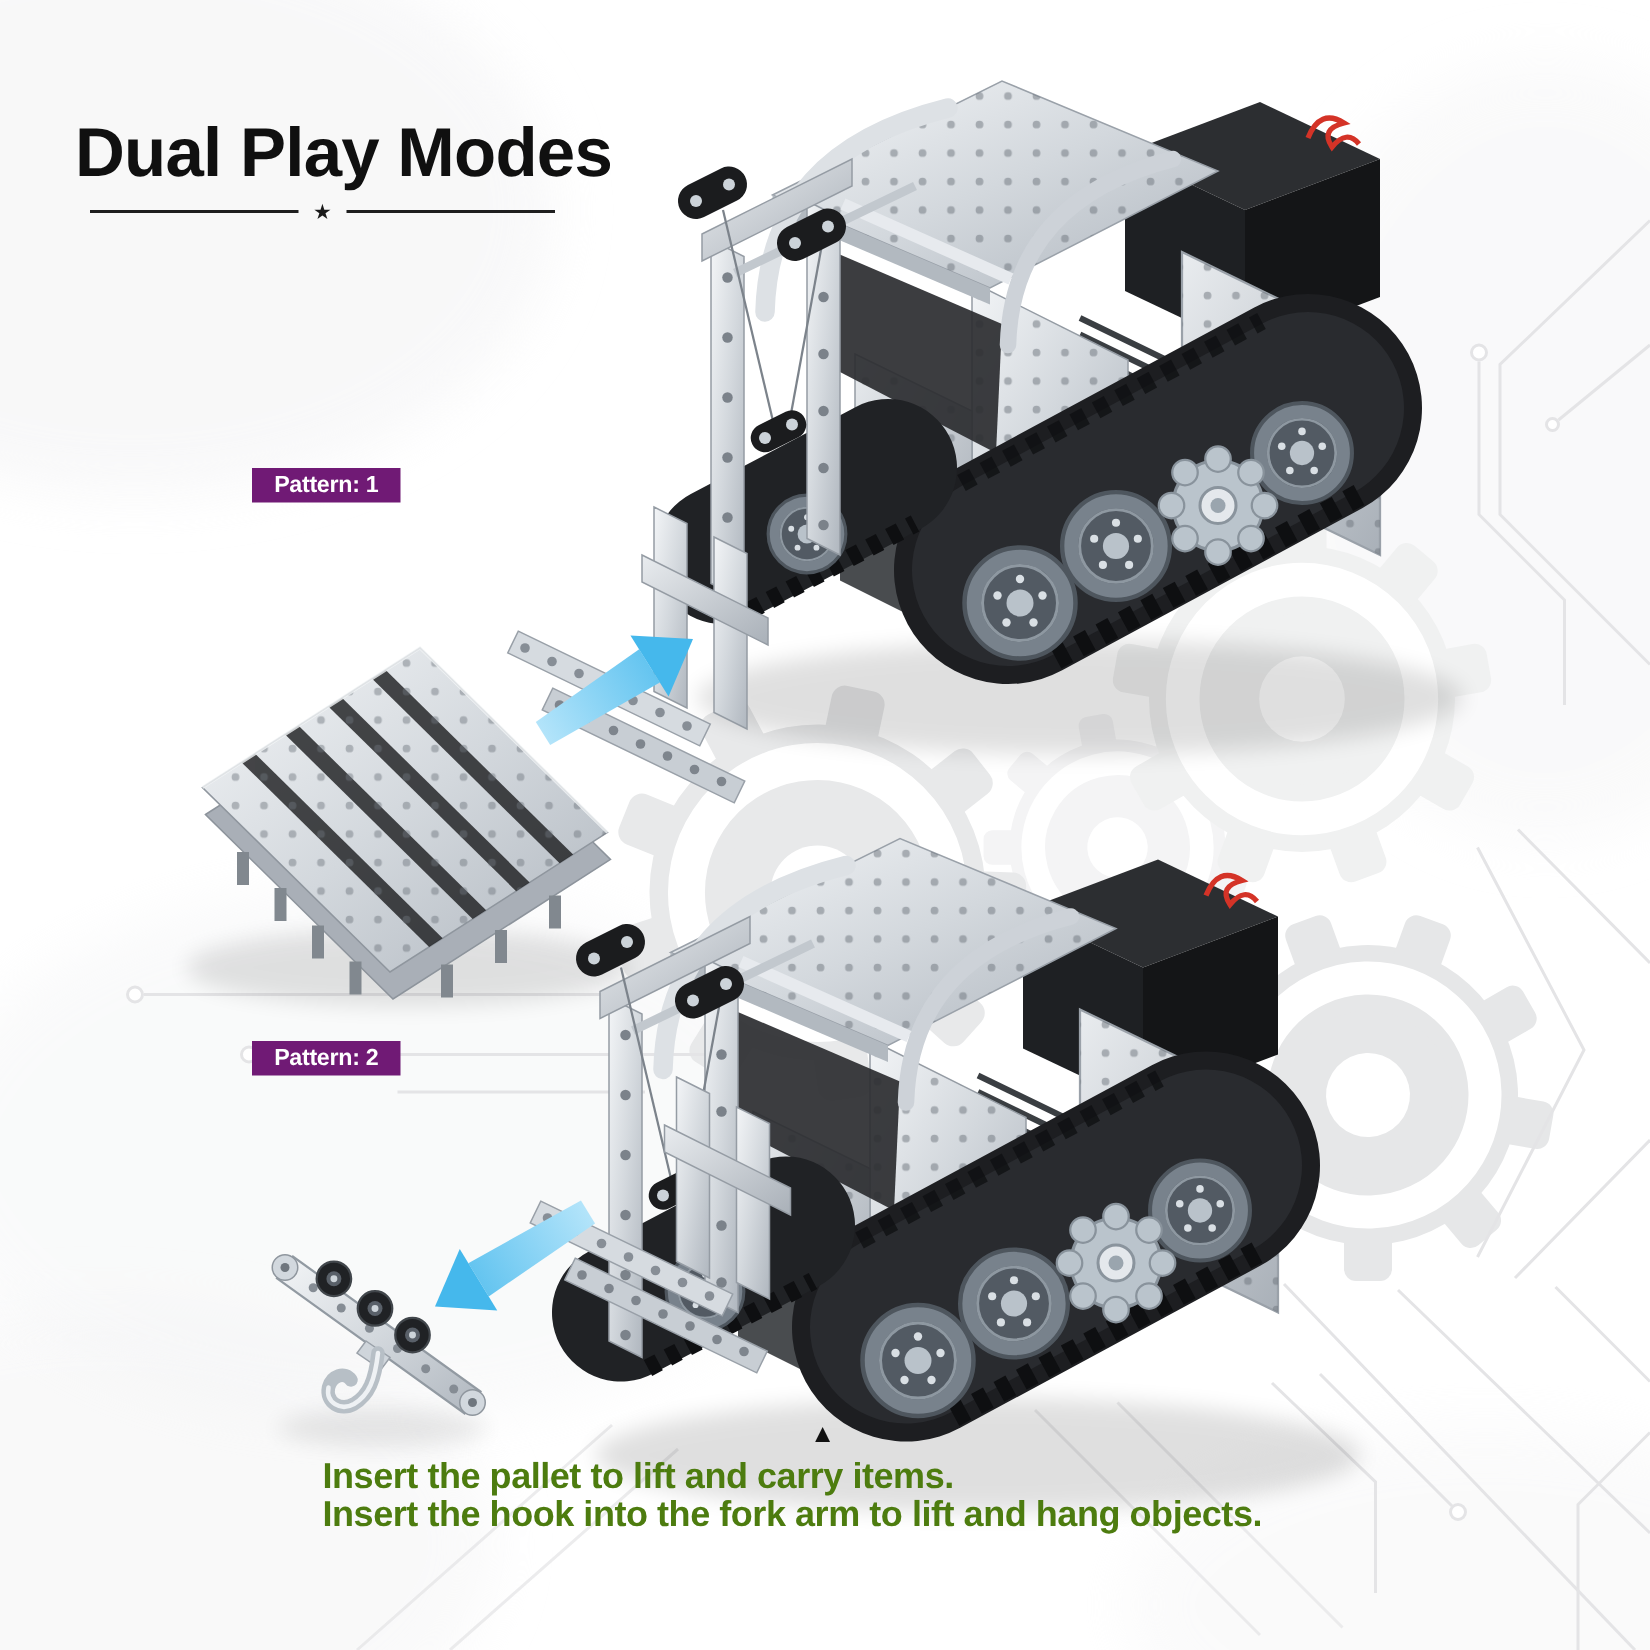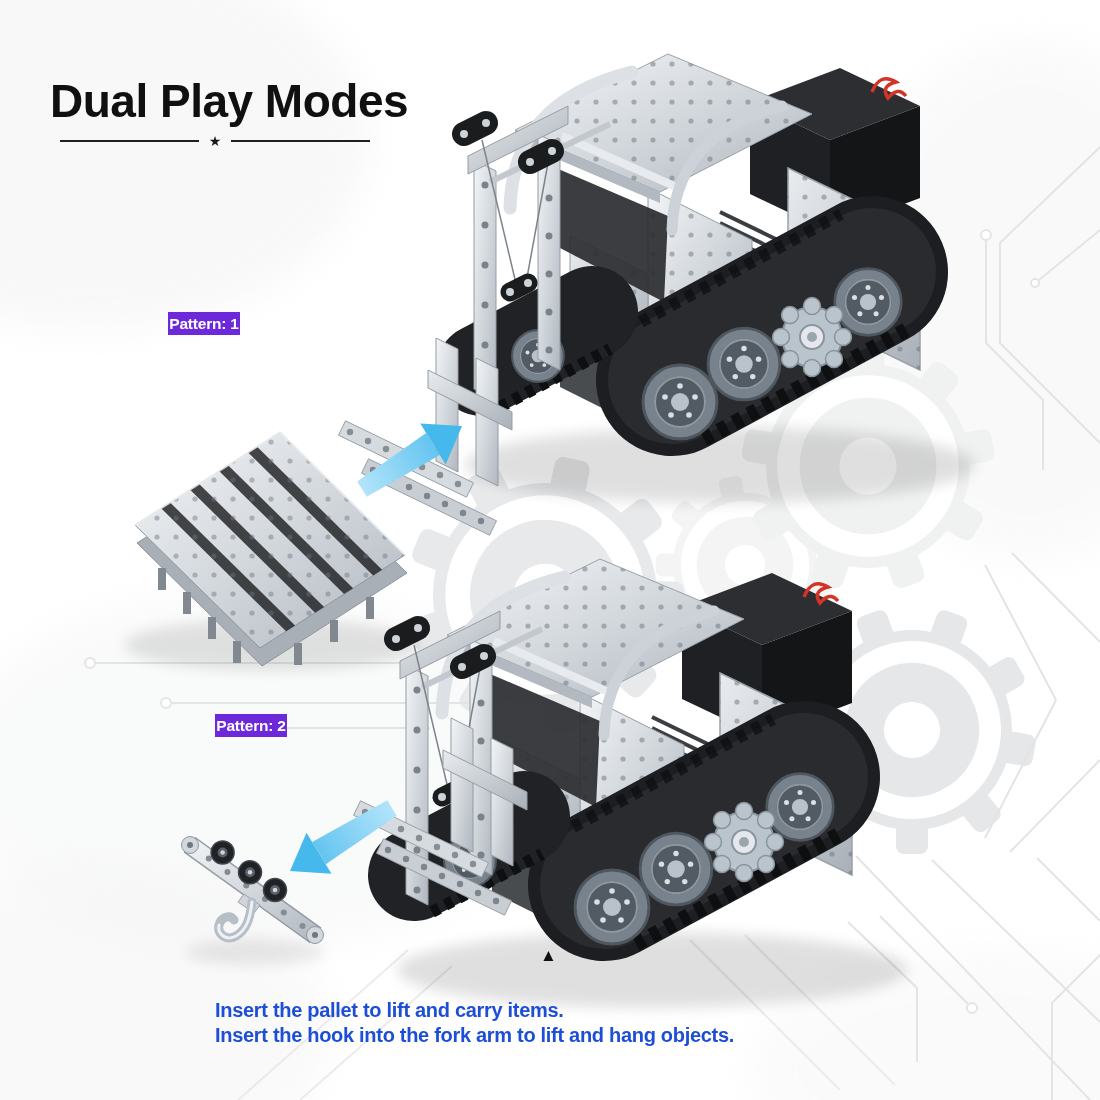--- a/index.html
+++ b/index.html
@@ -14,32 +14,32 @@
   }
   .divider{
     position:absolute;left:60px;top:133px;width:310px;height:16px;
     display:flex;align-items:center;justify-content:space-between;
   }
   .divider .rule{height:2px;background:#1f1f1f;flex:1;}
   .divider .star{
     font-size:14px;color:#1a1a1a;line-height:14px;padding:0 10px;
   }
   .badge{
-    position:absolute;left:168px;width:72px;height:23px;
-    background:#6d28d9;color:#ffffff;font-size:15.5px;font-weight:bold;
+    position:absolute;left:168px;width:99px;height:23px;
+    background:#701a75;color:#ffffff;font-size:15.5px;font-weight:bold;
     letter-spacing:-0.2px;display:flex;align-items:center;justify-content:center;
   }
   .badge.p1{top:312px;}
-  .badge.p2{top:714px;margin-left:47px;}
+  .badge.p2{top:694px;}
   .footer-marker{
     position:absolute;left:540px;top:947px;font-size:17px;color:#111;line-height:17px;
   }
   .footer-text{
-    position:absolute;left:215px;top:998px;color:#1d4ed8;
-    font-size:20px;font-weight:bold;letter-spacing:-0.3px;line-height:25px;
+    position:absolute;left:215px;top:972px;color:#4d7c0f;
+    font-size:24px;font-weight:bold;letter-spacing:-0.3px;line-height:25px;
   }
   .footer-text p{margin:0;}
 </style>
 </head>
 <body>
 
 <div class="stage">
 
   <svg width="1100" height="1100" viewBox="0 0 1100 1100">
     <defs>

